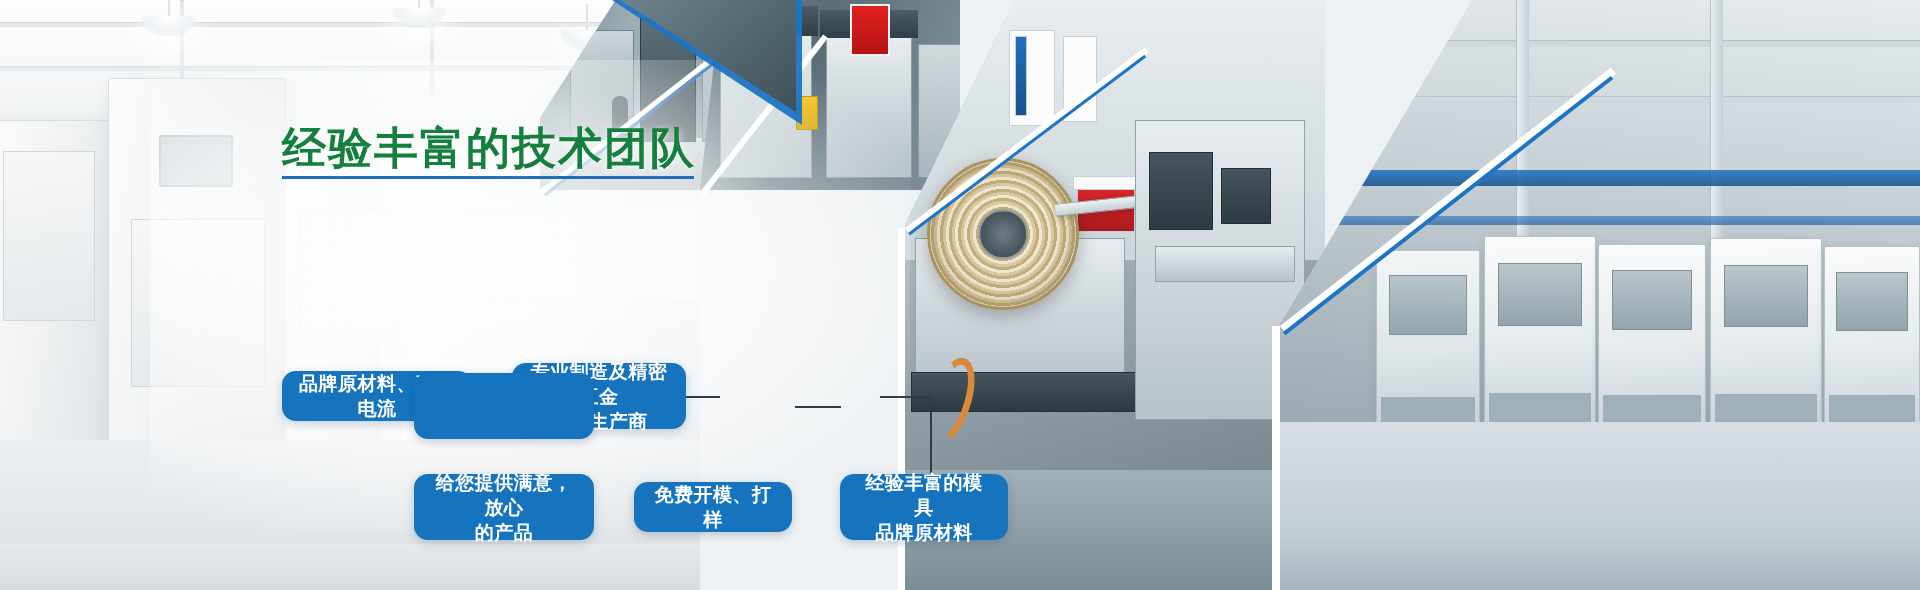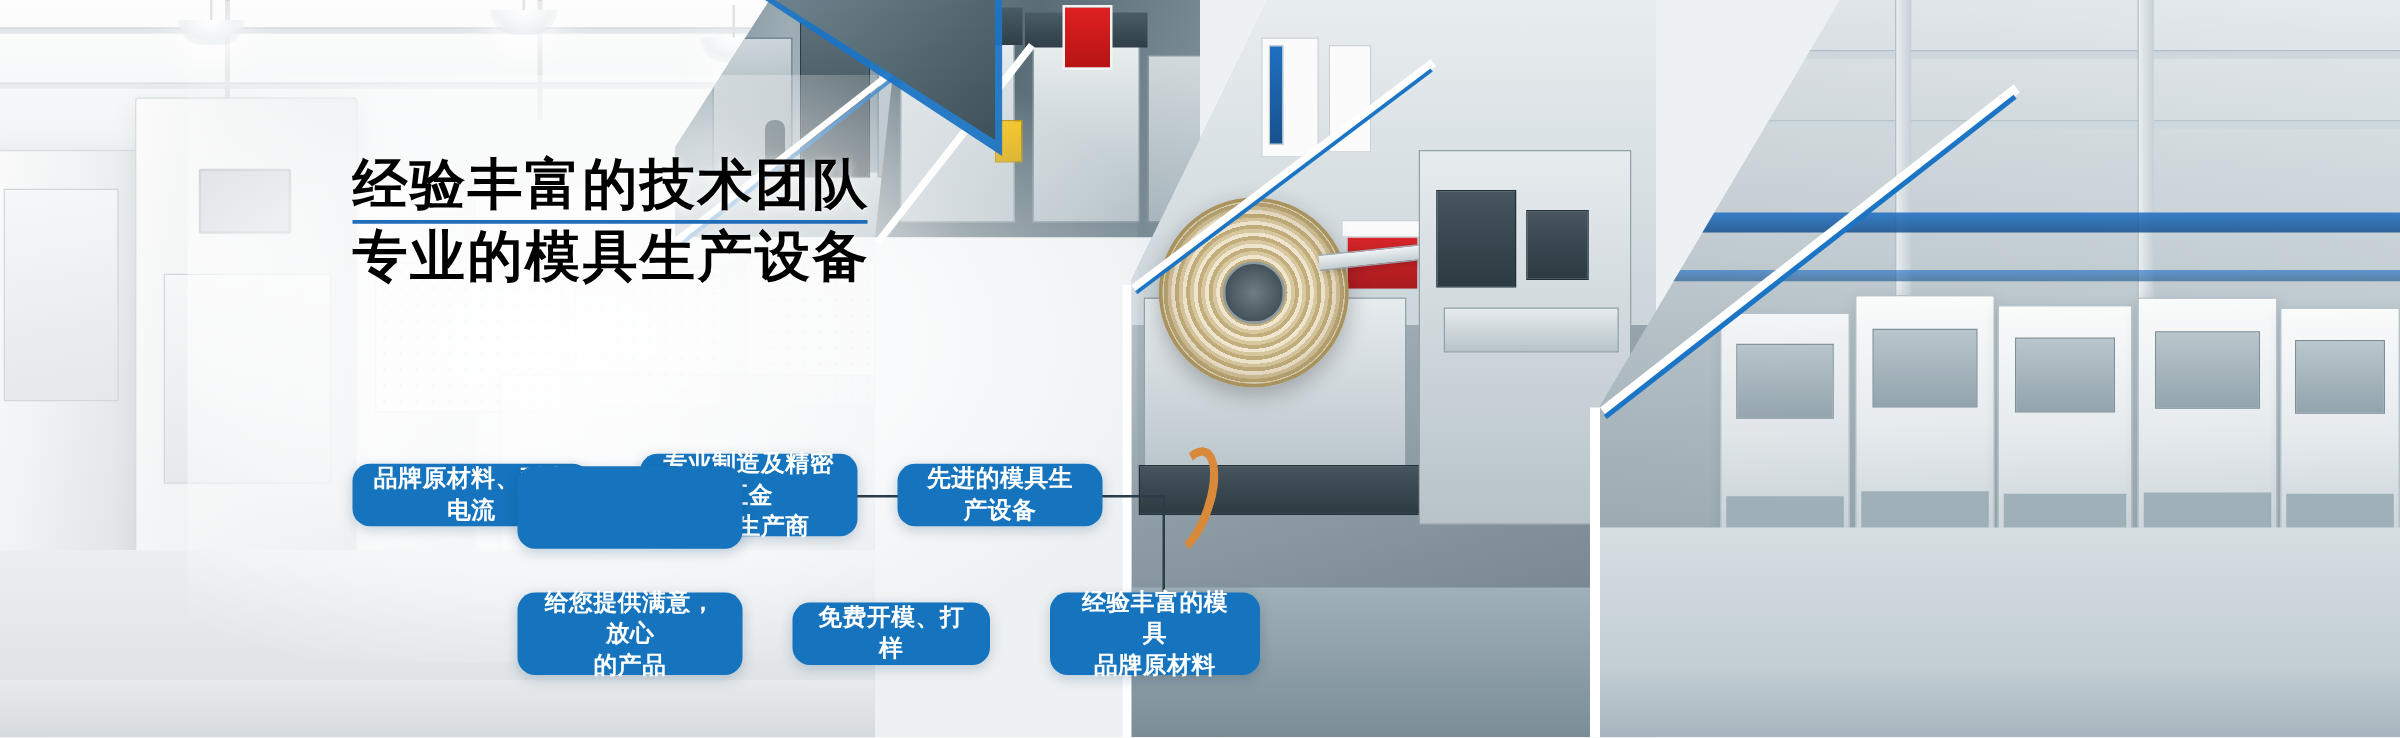--- a/index.html
+++ b/index.html
@@ -213,21 +213,21 @@
     pointer-events:none;
   }
 
   
   #headline {
     position:absolute; left:282px; top:122px; width:430px;
     z-index: 30;
   }
   #headline .hl {
     font-size: 44px; line-height: 52px; font-weight: 700;
-    color:#000000; letter-spacing: 2px; white-space:nowrap;
+    color:#15803d; letter-spacing: 2px; white-space:nowrap;
     text-shadow: 0 1px 0 rgba(255,255,255,.85), 0 2px 8px rgba(255,255,255,.75);
   }
   #headline .rule {
     height:3px; background:#1f6cba; width:412px; margin:2px 0 1px 0;
   }
 
   
   #iso-badge {
     position:absolute; left:682px; top:194px; z-index:32;
     height:55px; min-width:330px;
@@ -407,21 +407,20 @@
   <div class="seam" style="left:1280px; top:326px; width:266px; height:8px; transform:rotate(90deg); transform-origin:0 0;"></div>
 
   <div id="accent-tri-inner"></div>
   <div id="accent-tri"></div>
 
   <div id="text-wash"></div>
 
   <div id="headline">
     <div class="hl">经验丰富的技术团队</div>
     <div class="rule"></div>
-    <div class="hl">专业的模具生产设备</div>
   </div>
 
 
   <div class="connector h" style="left:470px; top:396px; width:44px;"></div>
 
   <div class="connector h" style="left:684px; top:396px; width:36px;"></div>
 
   <div class="connector h" style="left:880px; top:396px; width:52px;"></div>
   <div class="connector v" style="left:930px; top:396px; height:110px;"></div>
   <div class="connector h" style="left:1006px; top:405px; width:0px;"></div>
@@ -431,23 +430,20 @@
 
   <div class="connector h" style="left:592px; top:406px; width:42px;"></div>
 
   <div class="fbox" style="left:282px; top:371px; width:190px; height:50px;">
     <span>品牌原材料、耐大电流</span>
   </div>
   <div class="fbox" style="left:512px; top:363px; width:174px; height:66px;">
     <span>专业制造及精密五金
 冲压生产商</span>
   </div>
-  <div class="fbox" style="left:718px; top:371px; width:164px; height:50px;">
-    <span>先进的模具生产设备</span>
-  </div>
 
   <div class="fbox" style="left:414px; top:373px; width:180px; height:66px; top:373px; margin-top:0;" hidden=""></div>
 
   <div class="fbox" style="left:634px; top:482px; width:158px; height:50px;">
     <span>免费开模、打样</span>
   </div>
   <div class="fbox" style="left:414px; top:474px; width:180px; height:66px;">
     <span>给您提供满意，放心
 的产品</span>
   </div>

